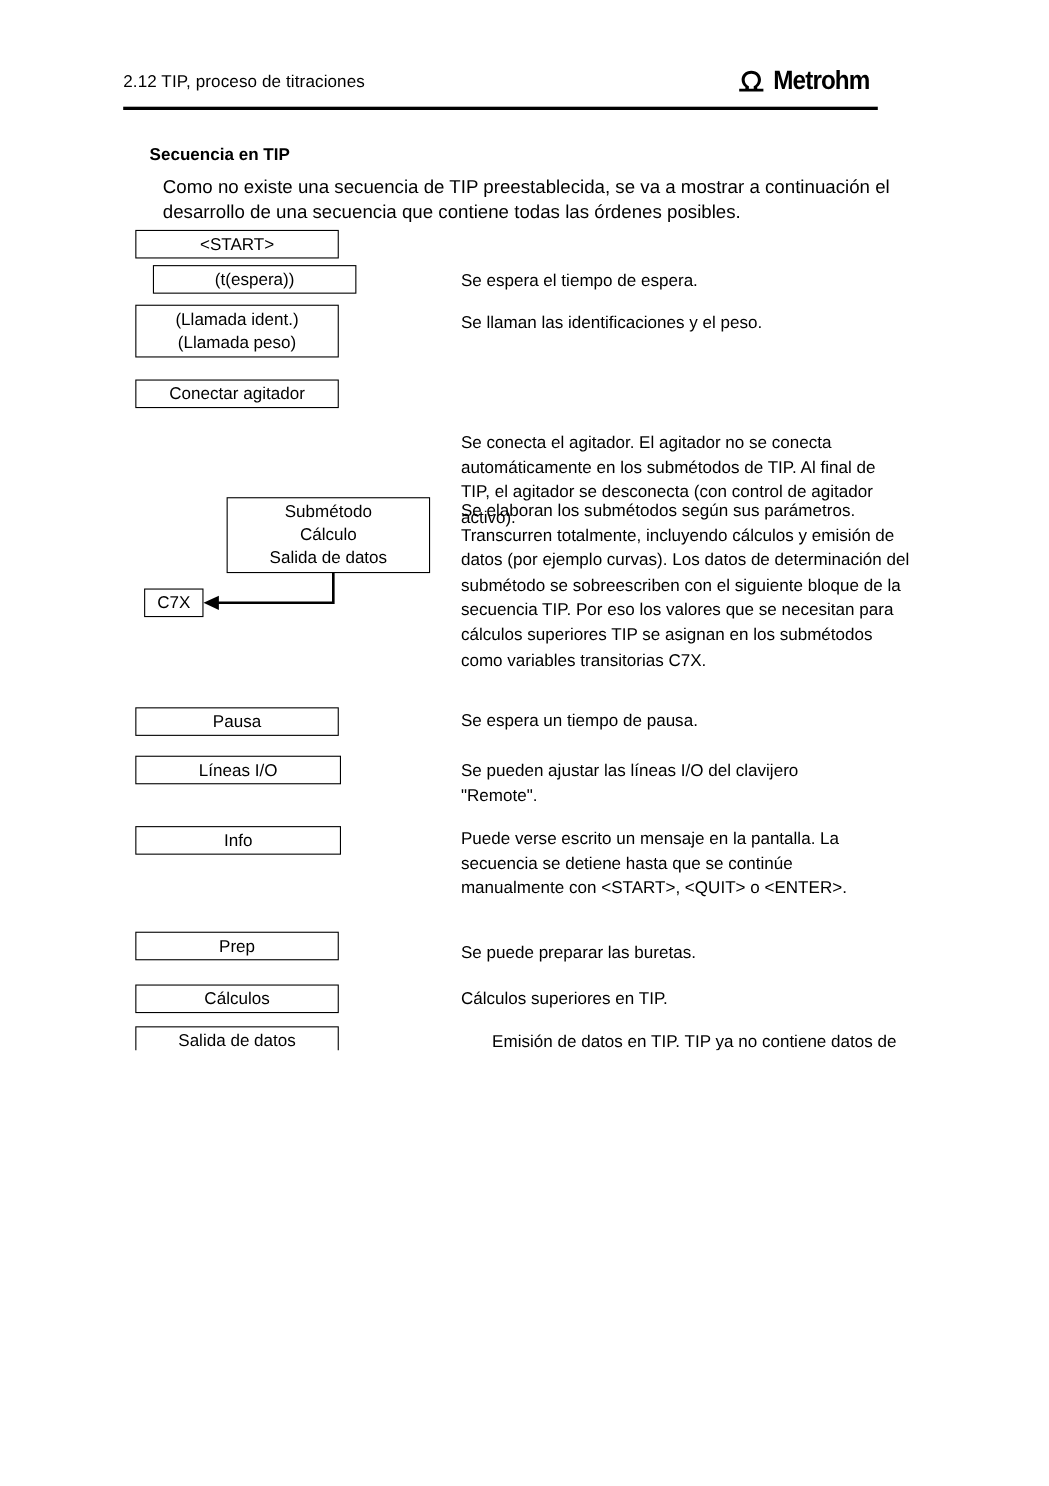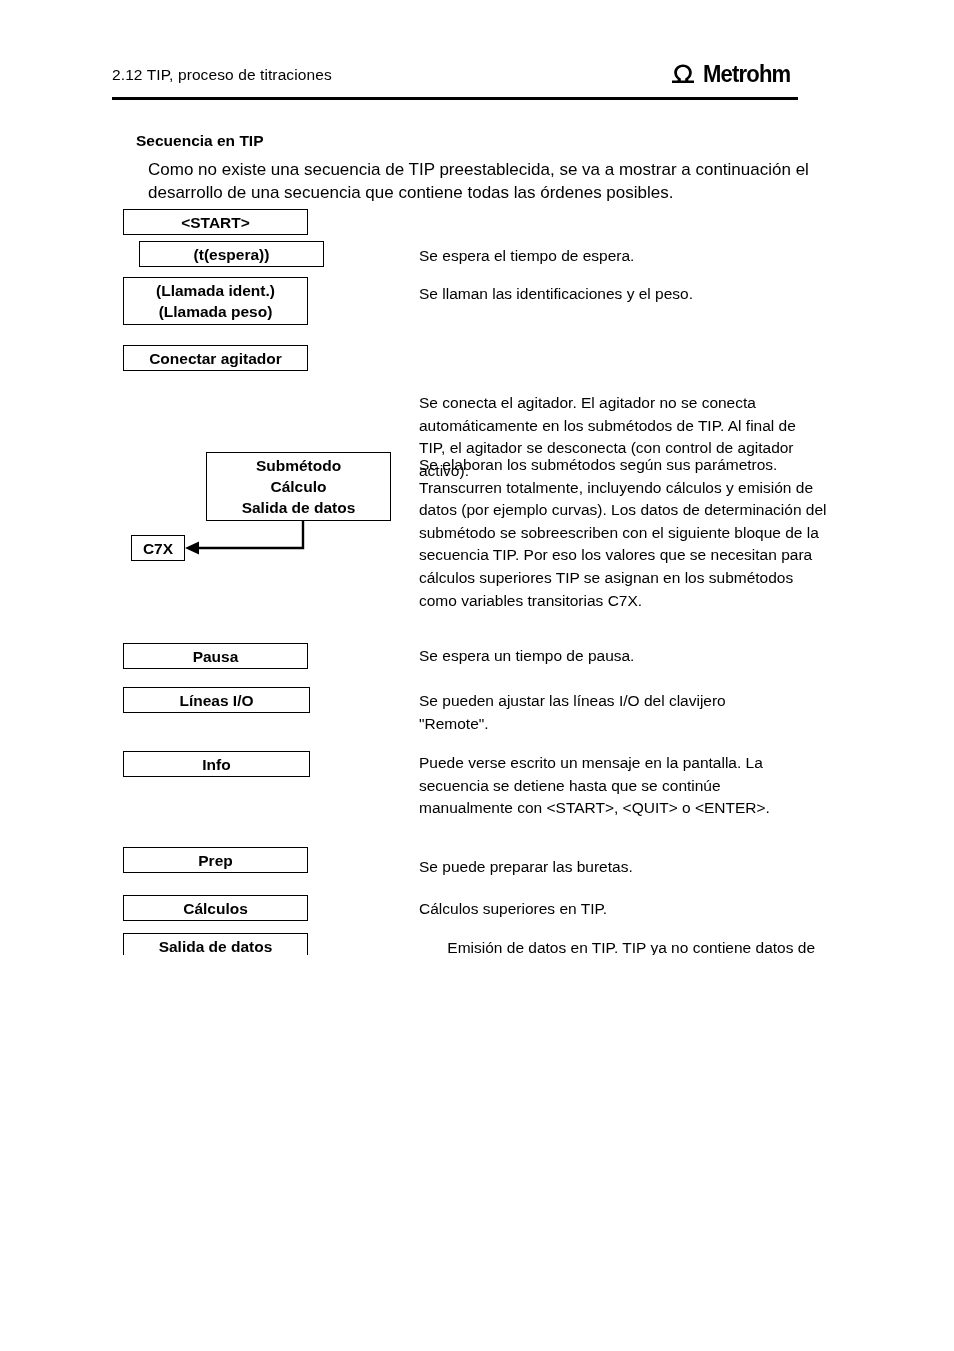--- a/index.html
+++ b/index.html
@@ -91,21 +91,20 @@
     border: 1.6px solid #000;
     background: #fff;
     font-size: 15.5px;
     line-height: 21px;
     text-align: right;
     display: flex;
     flex-direction: column;
     align-items: center;
     justify-content: center;
     padding: 2px 16px;
-    font-weight: bold;
   }
   .fbox .ln { display: block; white-space: nowrap; }
 
   
   .connector {
     position: absolute;
     left: 180px;
     top: 518px;
     width: 135px;
     height: 48px;

